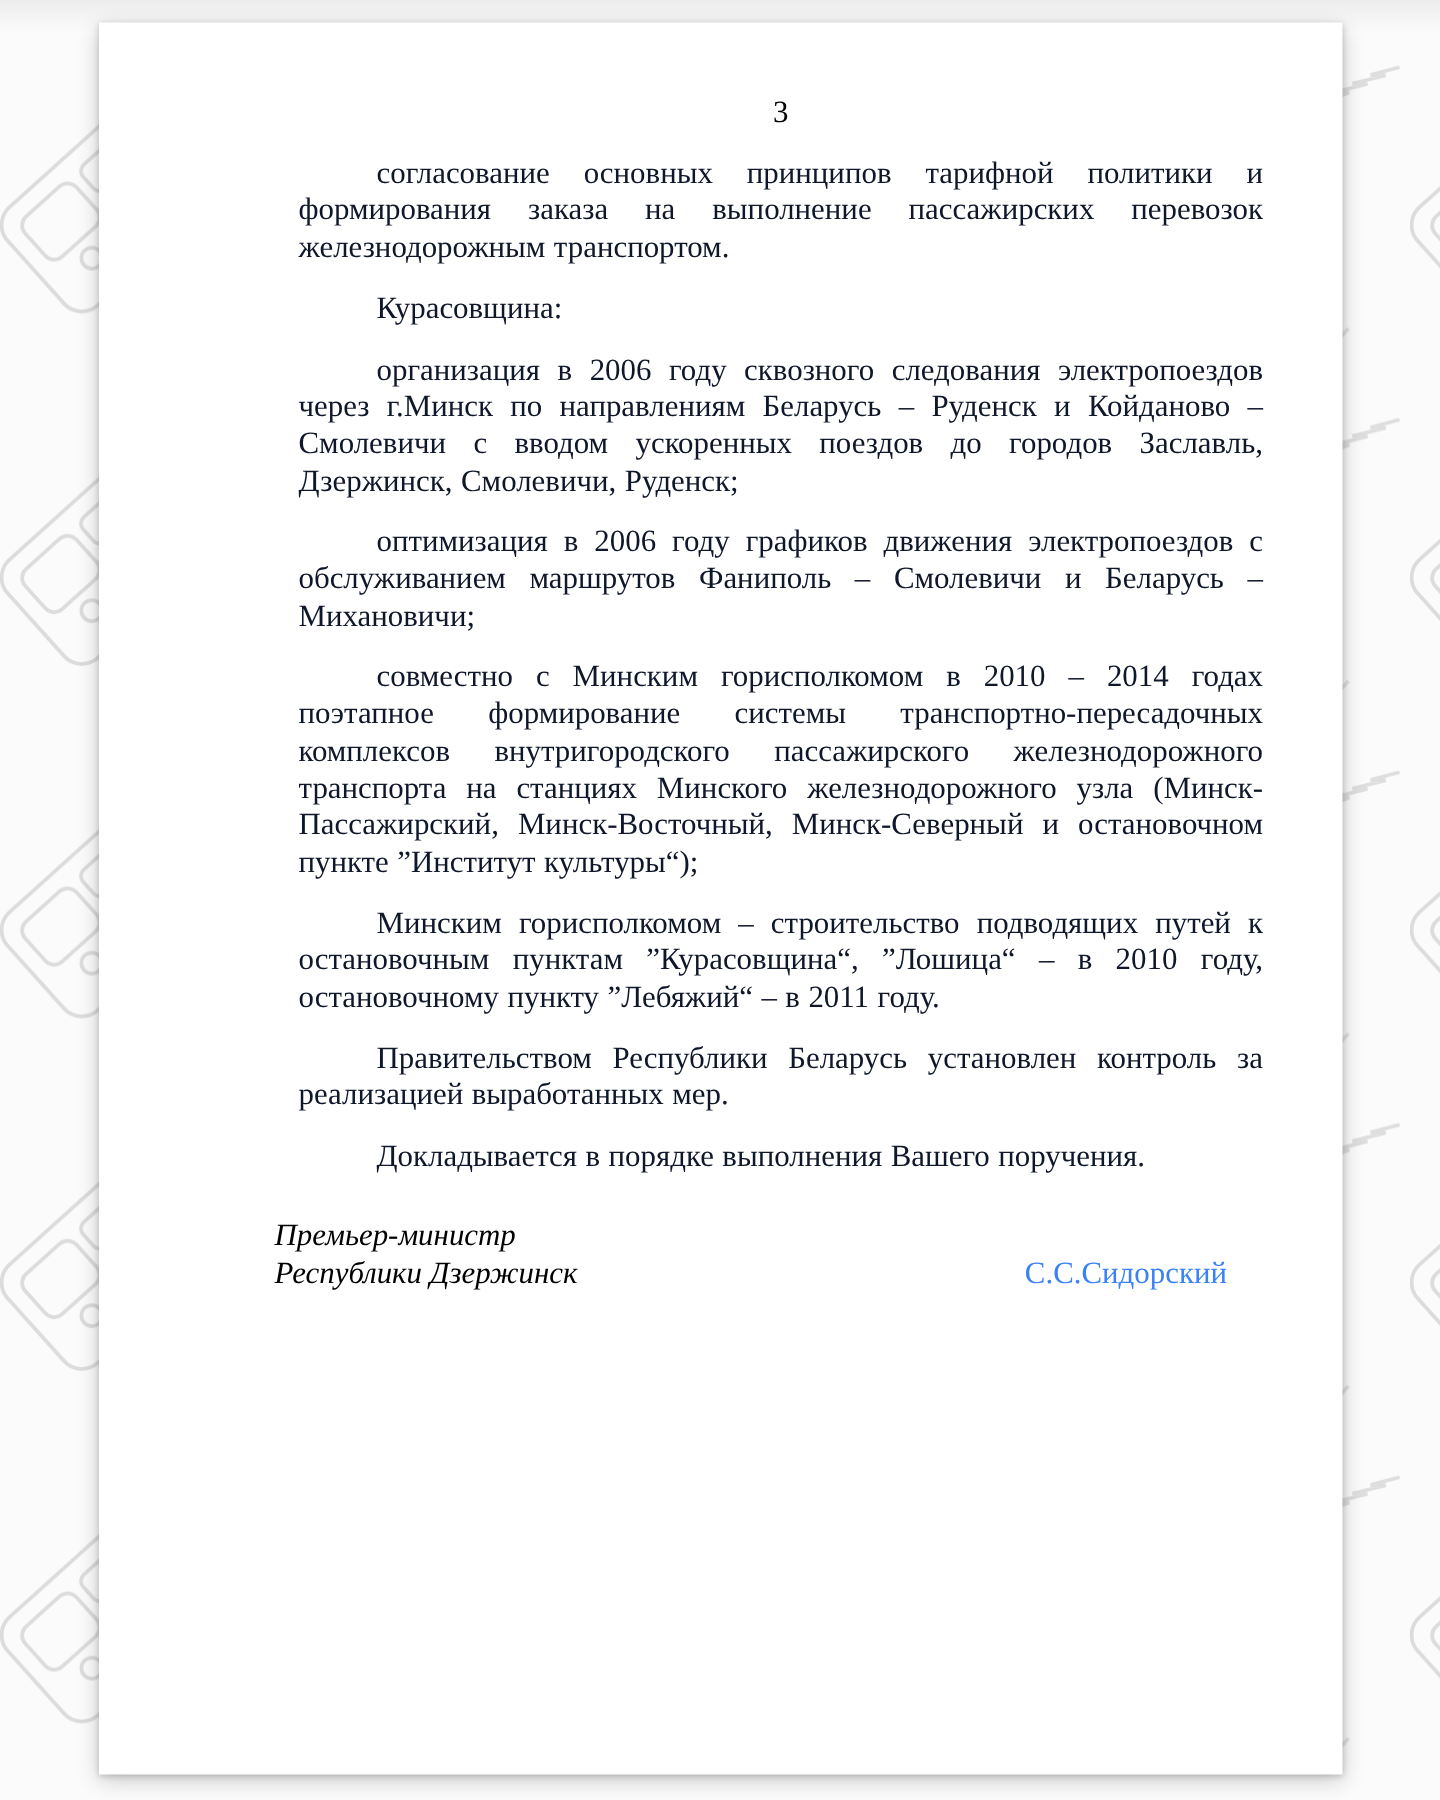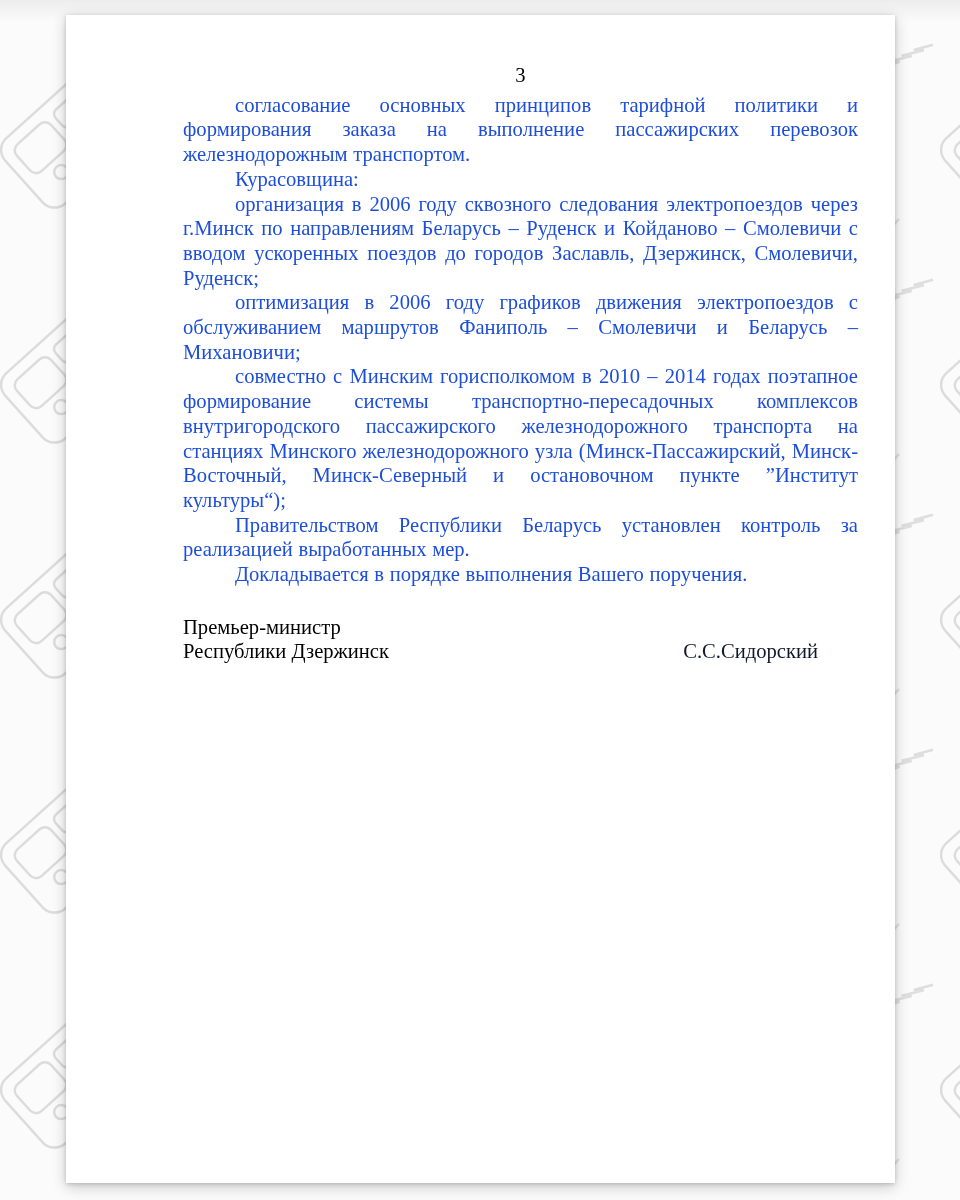--- a/index.html
+++ b/index.html
@@ -33,43 +33,44 @@
     padding: 48px 37px 0 117px;
   }
   .pagenum {
     text-align: center;
     font-size: 20.6px;
     line-height: 24.7px;
     color: #000;
     margin: 0 0 5px 0;
   }
   .doc-body p {
-    margin: 0;
+    margin: 16px;
     font-size: 20.6px;
     line-height: 24.7px;
-    color: #1d4ed8;
+    color: #0f172a;
     text-align: justify;
     text-indent: 52px;
     word-spacing: 0.5px;
   }
   .signature {
     margin-top: 28px;
     display: flex;
     justify-content: space-between;
     align-items: flex-end;
   }
   .signature .titles {
     font-size: 20.6px;
     line-height: 24.7px;
     color: #000;
+    font-style: italic;
   }
   .signature .name {
     font-size: 20.6px;
     line-height: 24.7px;
-    color: #0f172a;
+    color: #3b82f6;
     padding-right: 40px;
   }
 </style>
 </head>
 <body>
 
 <svg class="bg-layer" width="960" height="1200" viewBox="0 0 960 1200" aria-hidden="true">
   <defs>
     <pattern id="bgpat" width="235" height="235" patternUnits="userSpaceOnUse">
 
@@ -106,20 +107,21 @@
 
 <div class="sheet">
   <div class="pagenum">3</div>
 
   <div class="doc-body">
     <p>согласование основных принципов тарифной политики и формирования заказа на выполнение пассажирских перевозок железнодорожным транспортом.</p>
     <p>Курасовщина:</p>
     <p>организация в 2006 году сквозного следования электропоездов через г.Минск по направлениям Беларусь – Руденск и Койданово – Смолевичи с вводом ускоренных поездов до городов Заславль, Дзержинск, Смолевичи, Руденск;</p>
     <p>оптимизация в 2006 году графиков движения электропоездов с обслуживанием маршрутов Фаниполь – Смолевичи и Беларусь – Михановичи;</p>
     <p>совместно с Минским горисполкомом в 2010 – 2014 годах поэтапное формирование системы транспортно-пересадочных комплексов внутригородского пассажирского железнодорожного транспорта на станциях Минского железнодорожного узла (Минск-Пассажирский, Минск-Восточный, Минск-Северный и остановочном пункте ”Институт культуры“);</p>
+    <p>Минским горисполкомом – строительство подводящих путей к остановочным пунктам ”Курасовщина“, ”Лошица“ – в 2010 году, остановочному пункту ”Лебяжий“ – в 2011 году.</p>
     <p>Правительством Республики Беларусь установлен контроль за реализацией выработанных мер.</p>
     <p>Докладывается в порядке выполнения Вашего поручения.</p>
   </div>
 
   <div class="signature">
     <div class="titles">
       <div>Премьер-министр</div>
       <div>Республики Дзержинск</div>
     </div>
     <div class="name">С.С.Сидорский</div>

